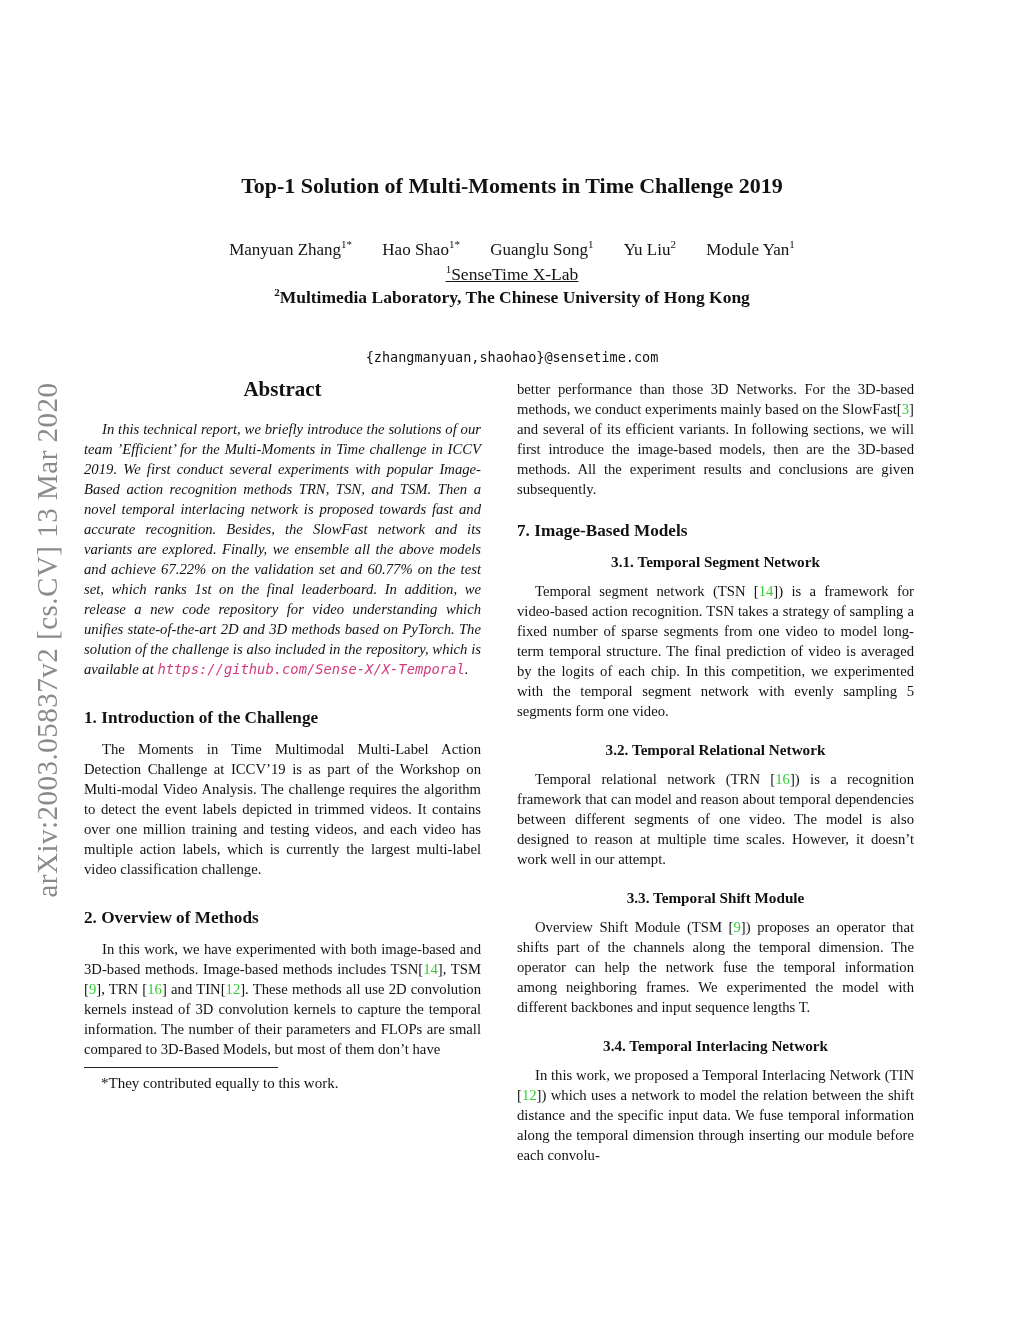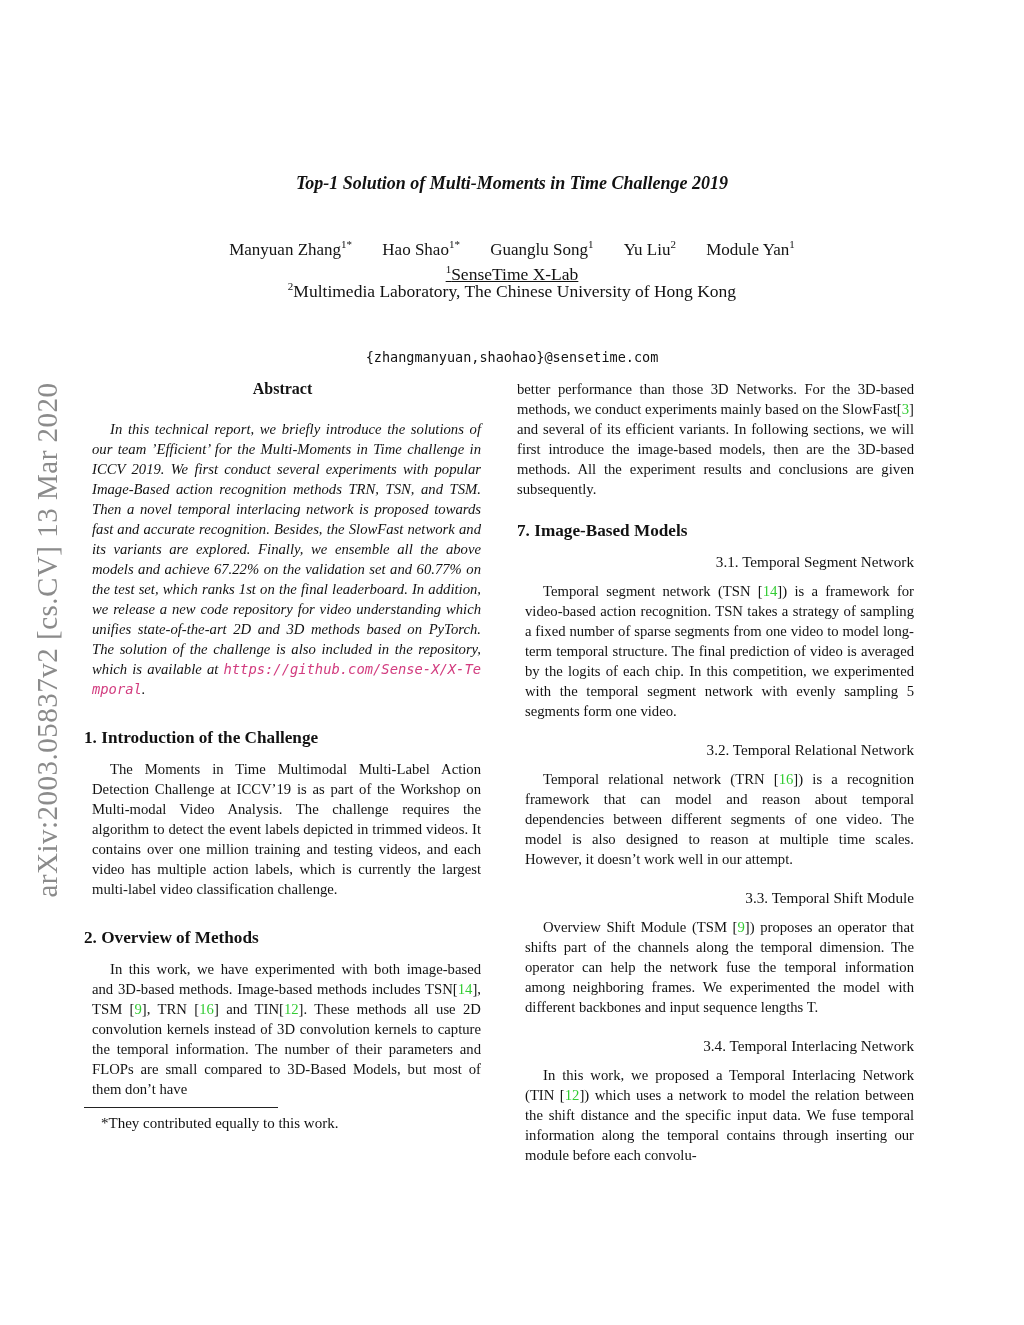--- a/index.html
+++ b/index.html
@@ -8,41 +8,41 @@
     width:1024px; height:1325px; position:relative; overflow:hidden;
     font-family:"Liberation Serif","DejaVu Serif",serif; color:#121212;
   }
   .watermark {
     position:absolute; left:47px; top:640px;
     transform:translate(-50%,-50%) rotate(-90deg);
     white-space:nowrap; font-size:29px; color:#8b8b8b; letter-spacing:.5px;
   }
   .title {
     position:absolute; top:173px; left:0; width:100%;
-    text-align:center; font-size:18px; font-weight:bold;font-style:italic;
+    text-align:center; font-size:22px; font-weight:bold;
   }
   .authors { position:absolute; top:240px; left:0; width:100%; text-align:center; font-size:17px; }
   .author { margin:0 13px; white-space:nowrap; }
   sup.s { font-size:11px; vertical-align:super; line-height:0; }
   .affil { position:absolute; left:0; width:100%; text-align:center; font-size:17.5px; }
   .affil-1 { top:264px;text-decoration:underline; }
-  .affil-2 { top:281px; }
+  .affil-2 { top:287px;font-weight:bold; }
   .email {
     position:absolute; top:316px; left:0; width:100%; text-align:center;
     font-family:"DejaVu Sans Mono","Liberation Mono",monospace; font-size:13.5px;margin-top:33px;
   }
   .col { position:absolute; top:379px; width:397px; font-size:14.7px; line-height:20px; text-align:justify; }
   .col-left  { left:84px; }
   .col-right { left:517px; }
-  .abstract-head { text-align:center; font-size:16px; font-weight:bold; margin-bottom:20px; }
+  .abstract-head { text-align:center; font-size:21px; font-weight:bold; margin-bottom:20px; }
   .abstract-body { font-style:italic; }
-  p.para { text-indent:18px;margin-left:8px; }
+  p.para { text-indent:18px; }
   p.noindent { text-indent:0; }
   h2.sec { font-size:17.2px; font-weight:bold; margin:29px 0 11px 0; text-align:left; }
-  h3.subsec { font-size:15.2px; font-weight:normal; margin:19px 0 9px 0; text-align:right; }
+  h3.subsec { font-size:15.2px; font-weight:bold; margin:19px 0 9px 0; text-align:center; }
   h2.sec + h3.subsec { margin-top:4px; }
   .col-right h2.sec:first-of-type { margin-top:22px; }
   .cite { color:#33cc33; }
   .link {
     color:#d23c7f; font-family:"DejaVu Sans Mono","Liberation Mono",monospace;
     font-size:13.8px; text-decoration:none; word-break:break-all;
   }
   .footnote-block { margin-top:8px; }
   .fn-rule { width:194px; border-top:1.2px solid #222; margin-bottom:5px; }
   .fn-text { font-size:15px; padding-left:17px; text-align:left; }
@@ -93,16 +93,16 @@
     <h3 class="subsec">3.1. Temporal Segment Network</h3>
     <p class="para"><span>Temporal segment network (TSN [</span><span class="cite">14</span><span>]) is a framework for video-based action recognition. TSN takes a strategy of sampling a fixed number of sparse segments from one video to model long-term temporal structure. The final prediction of video is averaged by the logits of each chip. In this competition, we experimented with the temporal segment network with evenly sampling 5 segments form one video.</span></p>
 
     <h3 class="subsec">3.2. Temporal Relational Network</h3>
     <p class="para"><span>Temporal relational network (TRN [</span><span class="cite">16</span><span>]) is a recognition framework that can model and reason about temporal dependencies between different segments of one video. The model is also designed to reason at multiple time scales. However, it doesn’t work well in our attempt.</span></p>
 
     <h3 class="subsec">3.3. Temporal Shift Module</h3>
     <p class="para"><span>Overview Shift Module (TSM [</span><span class="cite">9</span><span>]) proposes an operator that shifts part of the channels along the temporal dimension. The operator can help the network fuse the temporal information among neighboring frames. We experimented the model with different backbones and input sequence lengths T.</span></p>
 
     <h3 class="subsec">3.4. Temporal Interlacing Network</h3>
-    <p class="para"><span>In this work, we proposed a Temporal Interlacing Network (TIN [</span><span class="cite">12</span><span>]) which uses a network to model the relation between the shift distance and the specific input data. We fuse temporal information along the temporal contains through inserting our module before each convolu-</span></p>
+    <p class="para"><span>In this work, we proposed a Temporal Interlacing Network (TIN [</span><span class="cite">12</span><span>]) which uses a network to model the relation between the shift distance and the specific input data. We fuse temporal information along the temporal dimension through inserting our module before each convolu-</span></p>
   </div>
 
 </div>
 
 </body></html>

